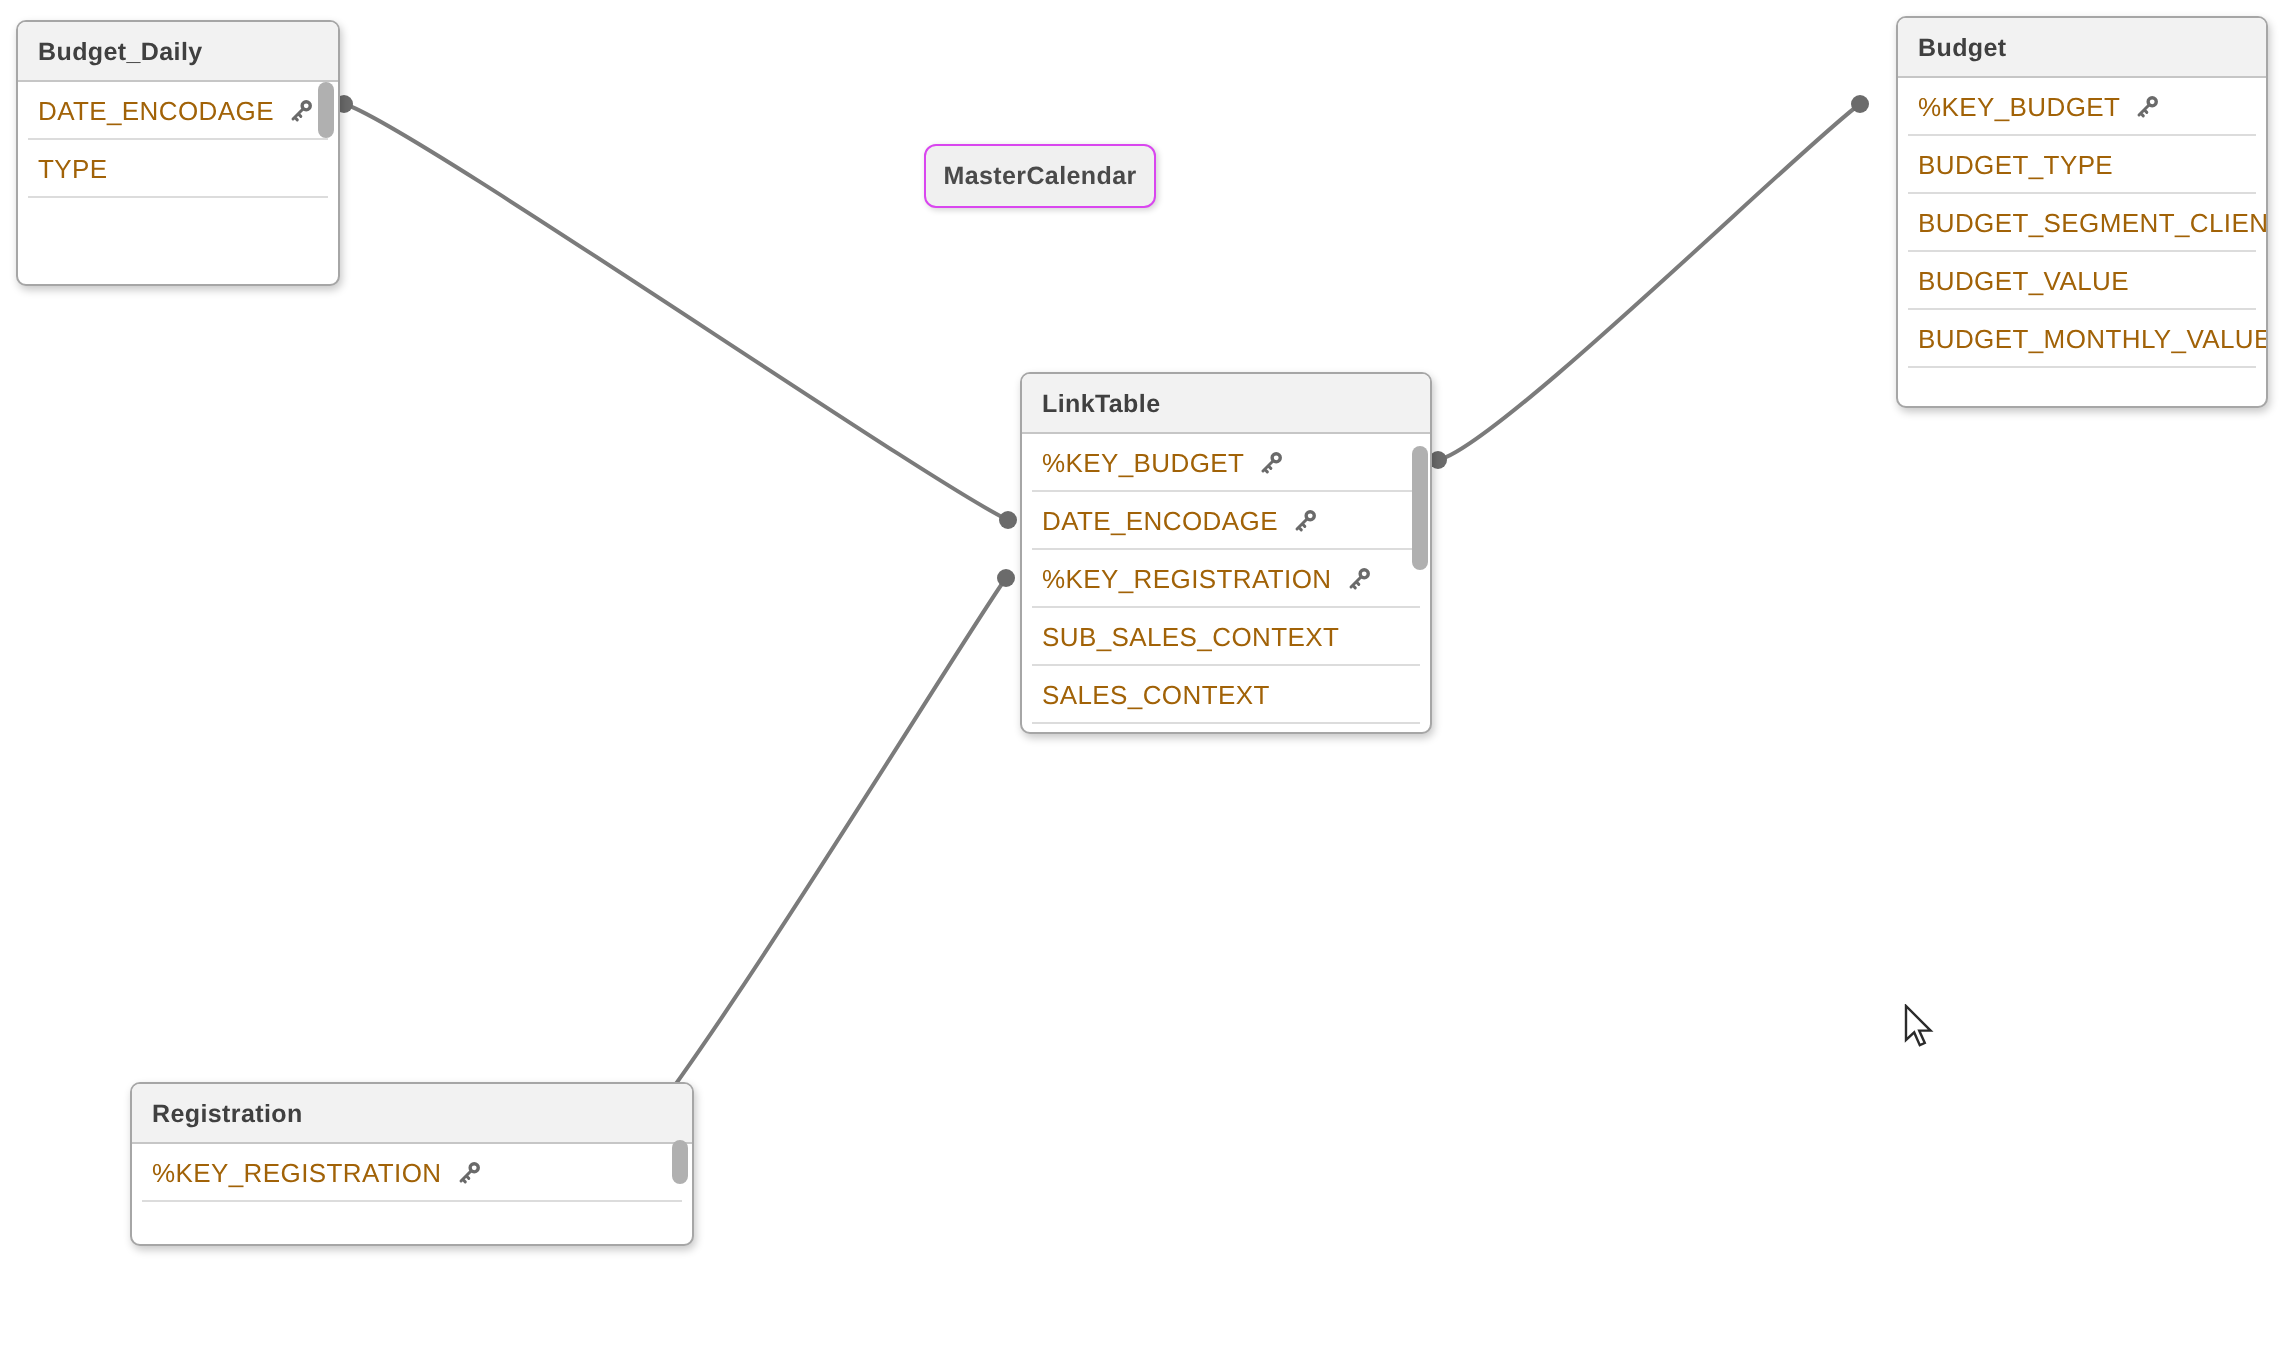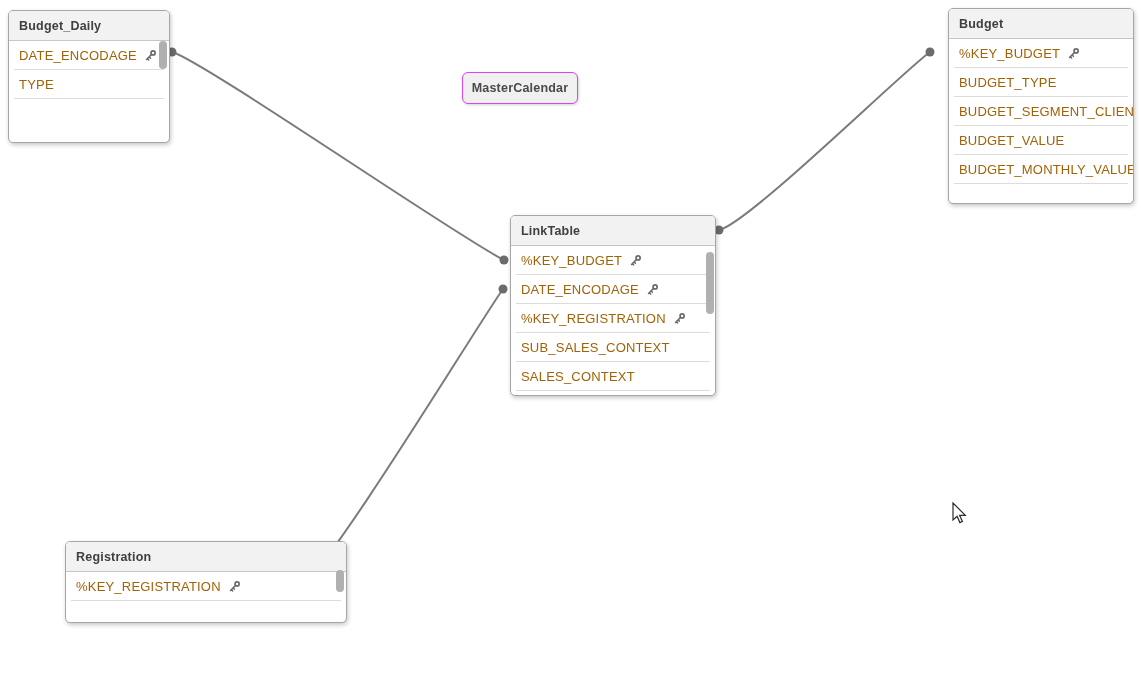--- a/index.html
+++ b/index.html
@@ -111,21 +111,21 @@
       </div>
       <div class="field-row">
         <span class="field-label">BUDGET_VALUE</span>
       </div>
       <div class="field-row">
         <span class="field-label">BUDGET_MONTHLY_VALUE</span>
       </div>
     </div>
   </div>
 
-  <div class="dm-table" style="left:510px; top:186px; width:206px; height:181px;margin-top:29px;">
+  <div class="dm-table" style="left:510px; top:186px; width:206px; height:181px;">
     <div class="dm-table-header">
       <span class="dm-table-title">LinkTable</span>
     </div>
     <div class="dm-fields" style="height:148px; overflow:hidden;">
       <div class="field-row">
         <span class="field-label">%KEY_BUDGET</span>
         <svg class="key-icon" width="13" height="13" viewBox="0 0 14 14">
           <circle cx="9.8" cy="4.2" r="2.2" fill="none" stroke="currentColor" stroke-width="1.8"></circle>
           <path d="M8.2 5.8 L2.7 11.3 M3.6 10.4 L5 11.8 M5.5 8.5 L6.9 9.9" stroke="currentColor" stroke-width="1.6" fill="none" stroke-linecap="round"></path>
         </svg>

